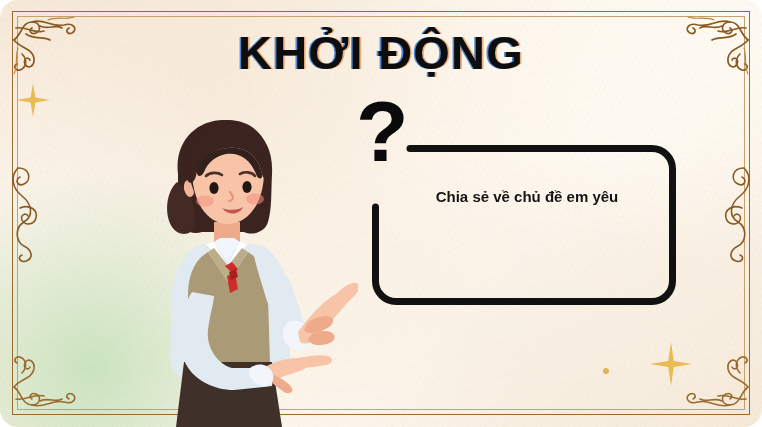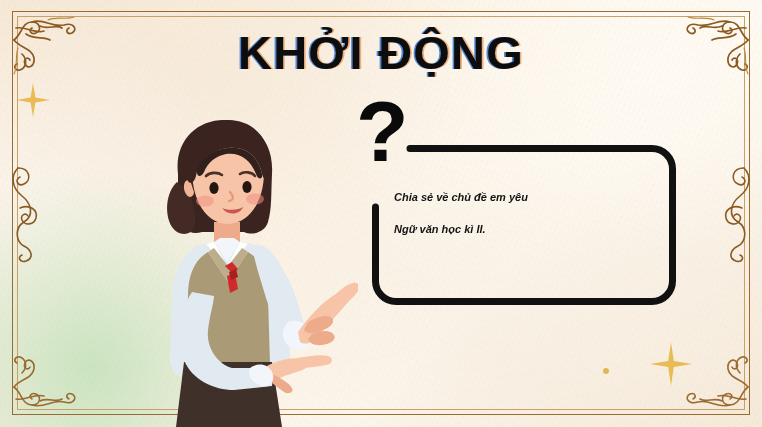--- a/index.html
+++ b/index.html
@@ -7,20 +7,21 @@
     width:762px;height:427px;overflow:hidden;
     font-family:"Liberation Sans",sans-serif;
   }
   #slide{
     position:relative;width:762px;height:427px;overflow:hidden;
     background:
       radial-gradient(circle at 12% 86%, rgba(163,216,160,.55) 0%, rgba(163,216,160,0) 26%),
       radial-gradient(circle at 4% 52%,  rgba(255,255,255,.45) 0%, rgba(255,255,255,0) 30%),
       radial-gradient(circle at 86% 14%, rgba(255,251,244,.85) 0%, rgba(255,251,244,0) 45%),
       linear-gradient(135deg,#f6e8d6 0%,#faf0e2 35%,#fdf7ee 65%,#f5e9d8 100%);
+    border-radius: 18px;
   }
   
   #texture{
     position:absolute;inset:0;pointer-events:none;opacity:.5;
     background-image:
       repeating-linear-gradient(115deg, rgba(196,168,130,.07) 0px, rgba(196,168,130,.07) 1px, rgba(255,255,255,0) 1px, rgba(255,255,255,0) 5px),
       repeating-linear-gradient(22deg, rgba(180,150,115,.05) 0px, rgba(180,150,115,.05) 1px, rgba(255,255,255,0) 1px, rgba(255,255,255,0) 7px),
       radial-gradient(ellipse at 62% 78%, rgba(214,186,150,.16) 0%, rgba(214,186,150,0) 38%),
       radial-gradient(ellipse at 90% 60%, rgba(214,186,150,.14) 0%, rgba(214,186,150,0) 30%),
       radial-gradient(ellipse at 30% 20%, rgba(214,186,150,.10) 0%, rgba(214,186,150,0) 34%);
@@ -51,22 +52,22 @@
   #character{position:absolute;left:122px;top:96px;width:236px;height:331px;}
   #character svg{display:block;}
 
   
   #bubble{
     position:absolute;left:372px;top:145px;width:304px;height:160px;
   }
   #bubble-border{position:absolute;inset:0;}
   #bubble-text{
     position:absolute;left:22px;right:16px;top:36px;
-    text-align:left;font-style:italic;font-weight:600;
-    font-size:11px;line-height:32px;color:#141414;
+    text-align:center;font-weight:600;
+    font-size:15px;line-height:32px;color:#141414;
   }
   #qmark{
     position:absolute;left:356px;top:88px;
     font-size:86px;font-weight:bold;line-height:1;color:#0a0a0a;
     font-family:"Liberation Sans",sans-serif;
   }
 </style>
 </head>
 <body>
 
@@ -260,19 +261,18 @@
 
   <div id="bubble">
     <svg id="bubble-border" width="304" height="160" viewBox="0 0 304 160" fill="none">
 
       <path d="M38 3.5 H280 A20.5 20.5 0 0 1 300.5 24 V136
                A20.5 20.5 0 0 1 280 156.5 H24
                A20.5 20.5 0 0 1 3.5 136 V62" stroke="#111111" stroke-width="7" fill="none" stroke-linecap="round" stroke-linejoin="round"></path>
     </svg>
     <div id="bubble-text">
       <div>Chia sẻ về chủ đề em yêu</div>
-      <div>Ngữ văn học kì II.</div>
     </div>
   </div>
 
   <div id="qmark">?</div>
 
 </div>
 
 </body></html>

